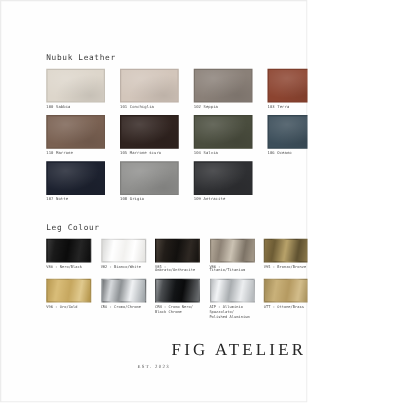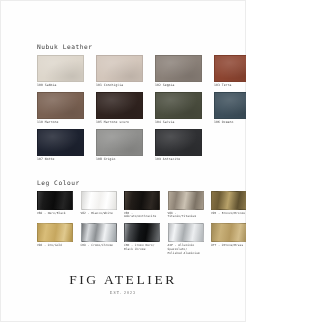--- a/index.html
+++ b/index.html
@@ -110,20 +110,21 @@
     right: 0;
     top: 272px;
     text-align: center;
   }
   .brand-name {
     font-family: "Liberation Serif", serif;
     font-size: 13.5px;
     letter-spacing: 2.6px;
     color: #262626;
     line-height: 1;
+    text-align: right;
   }
   .brand-est {
     font-family: "Liberation Serif", serif;
     font-size: 3.8px;
     letter-spacing: 1.1px;
     color: #585858;
     margin-top: 4.5px;
   }
 </style>
 </head>

